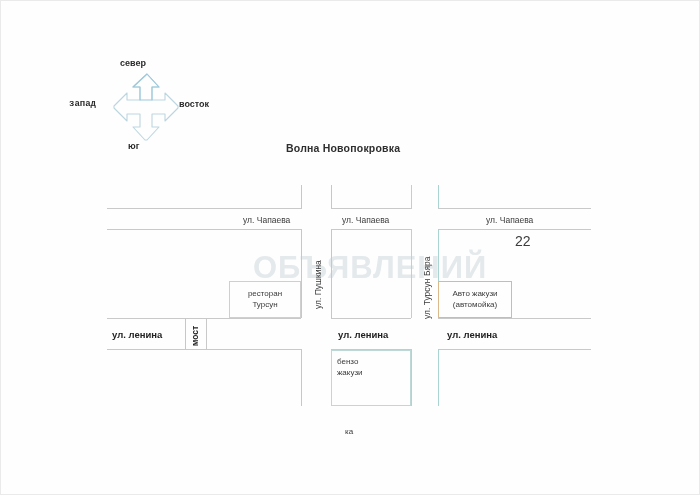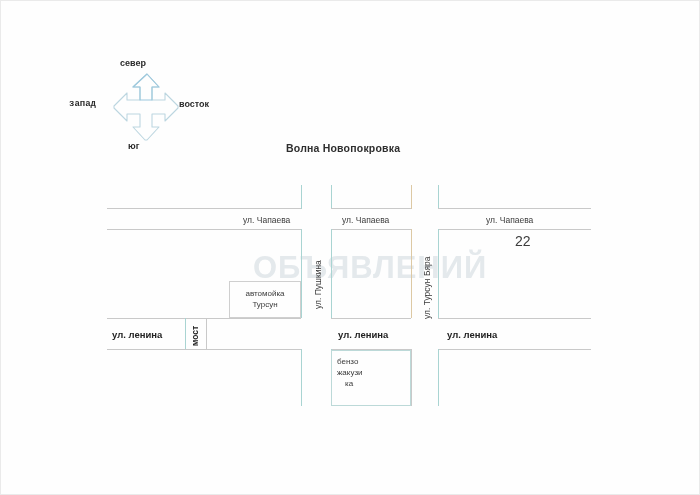--- a/index.html
+++ b/index.html
@@ -211,25 +211,29 @@
     <div class="vline teal" style="left:184px; top:317px; height:31px;"></div>
     <div class="vline gray" style="left:205px; top:317px; height:31px;"></div>
     <div class="street-label vert-bold" style="left:189px; top:345px;">мост</div>
 
     <div class="vline teal" style="left:300px; top:348px; height:57px;"></div>
     <div class="vline teal" style="left:330px; top:348px; height:57px;"></div>
     <div class="vline gray" style="left:410px; top:348px; height:57px;"></div>
     <div class="vline teal" style="left:437px; top:348px; height:57px;"></div>
 
     <div class="poi box-gray" style="left:228px; top:280px; width:72px; height:37px;">
-      <span class="ln">автомойка</span>
+      <span class="ln">ресторан</span>
       <span class="ln">Турсун</span>
     </div>
 
+    <div class="poi box-tan" style="left:437px; top:280px; width:74px; height:37px;">
+      <span class="ln">Авто жакузи</span>
+      <span class="ln">(автомойка)</span>
+    </div>
 
     <div class="poi box-teal left-align" style="left:330px; top:349px; width:80px; height:56px; justify-content:flex-start; padding-top:6px;">
       <span class="ln">бензо</span>
       <span class="ln">жакузи</span>
-      <span class="ln" style="padding-left:8px;">  ка</span>
+      <span class="ln" style="padding-left:8px;margin-top:48px;">  ка</span>
     </div>
 
   </div>
 </div>
 
 </body></html>

